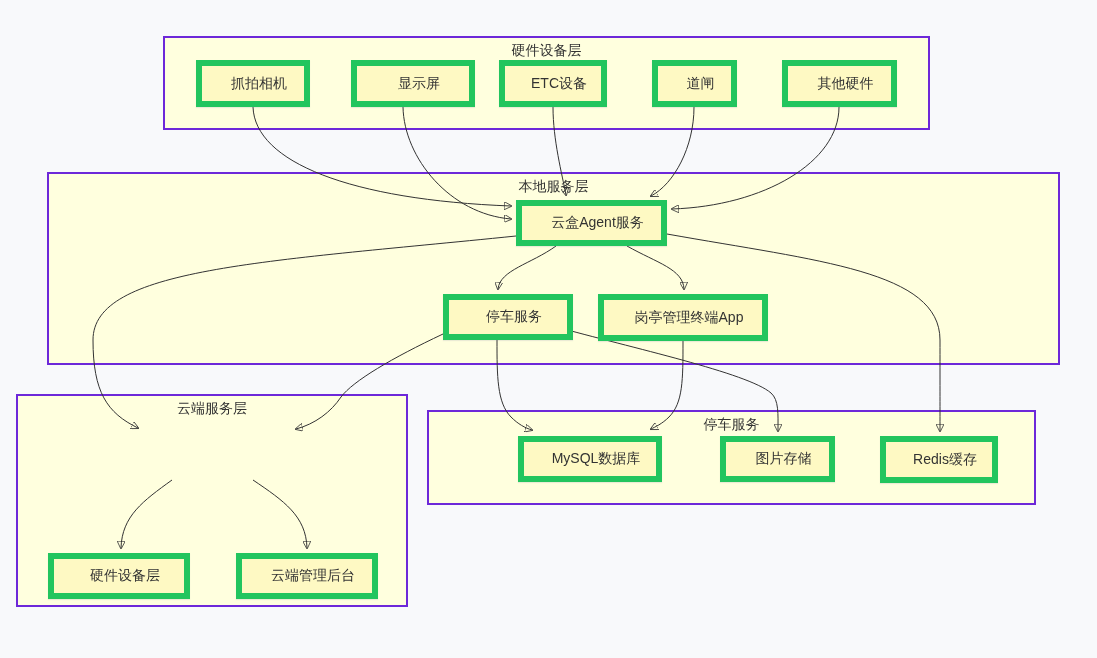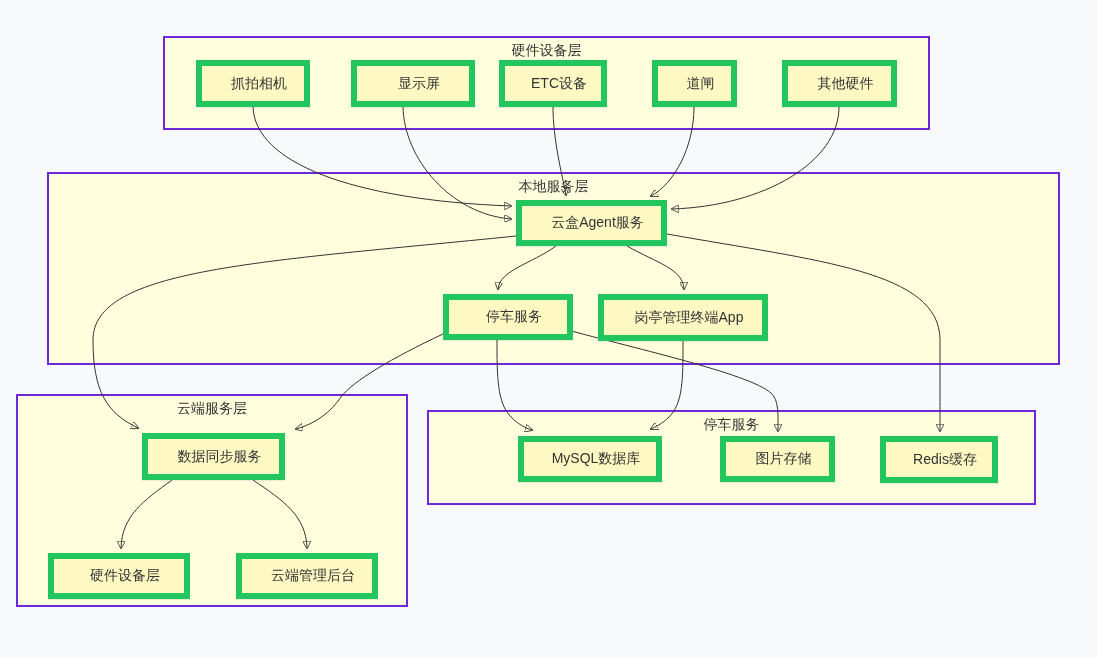--- a/index.html
+++ b/index.html
@@ -100,23 +100,20 @@
   <div class="node" style="left:516px;top:200px;width:151px;height:46px">
     <span>云盒Agent服务</span>
   </div>
   <div class="node" style="left:443px;top:294px;width:130px;height:46px">
     <span>停车服务</span>
   </div>
   <div class="node" style="left:598px;top:294px;width:170px;height:47px">
     <span>岗亭管理终端App</span>
   </div>
 
-  <div class="node" style="left:142px;top:433px;width:143px;height:47px">
-    <span>数据同步服务</span>
-  </div>
   <div class="node" style="left:48px;top:553px;width:142px;height:46px">
     <span>硬件设备层</span>
   </div>
   <div class="node" style="left:236px;top:553px;width:142px;height:46px">
     <span>云端管理后台</span>
   </div>
 
   <div class="node" style="left:518px;top:436px;width:144px;height:46px">
     <span>MySQL数据库</span>
   </div>

